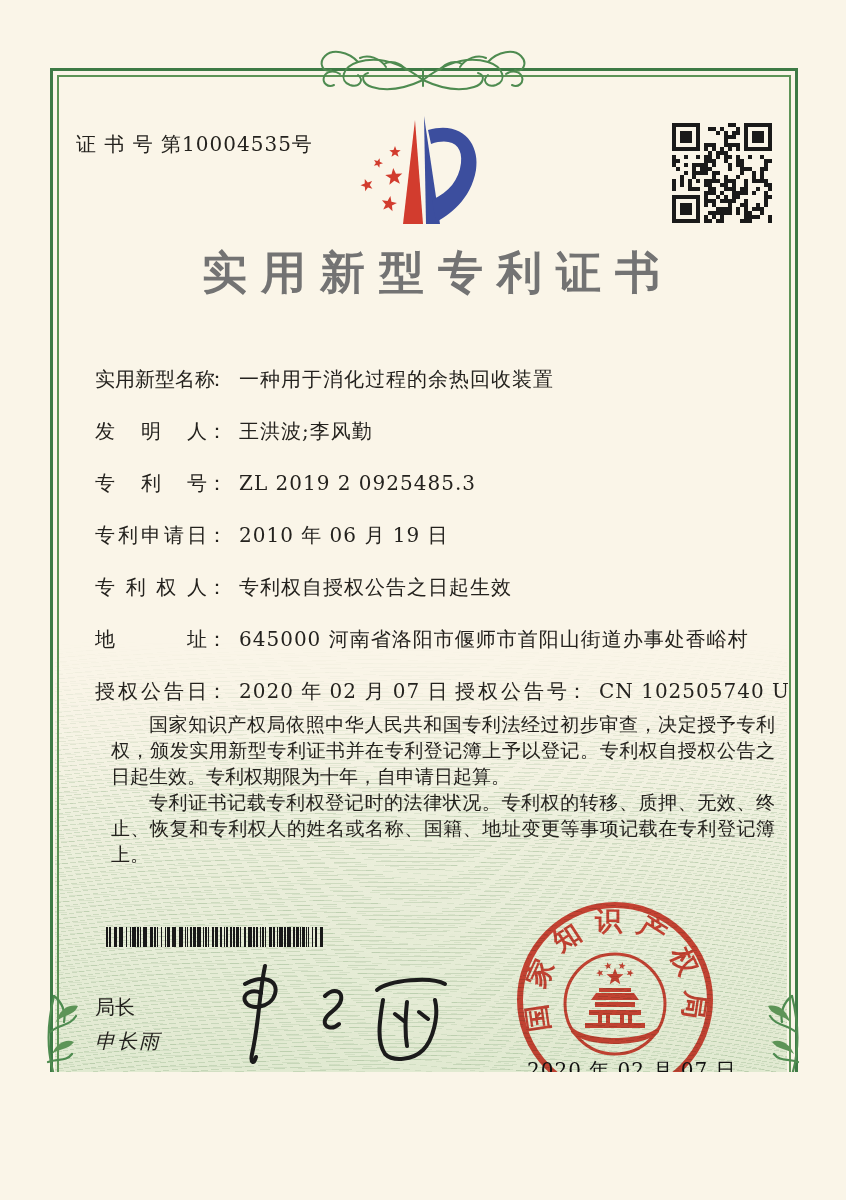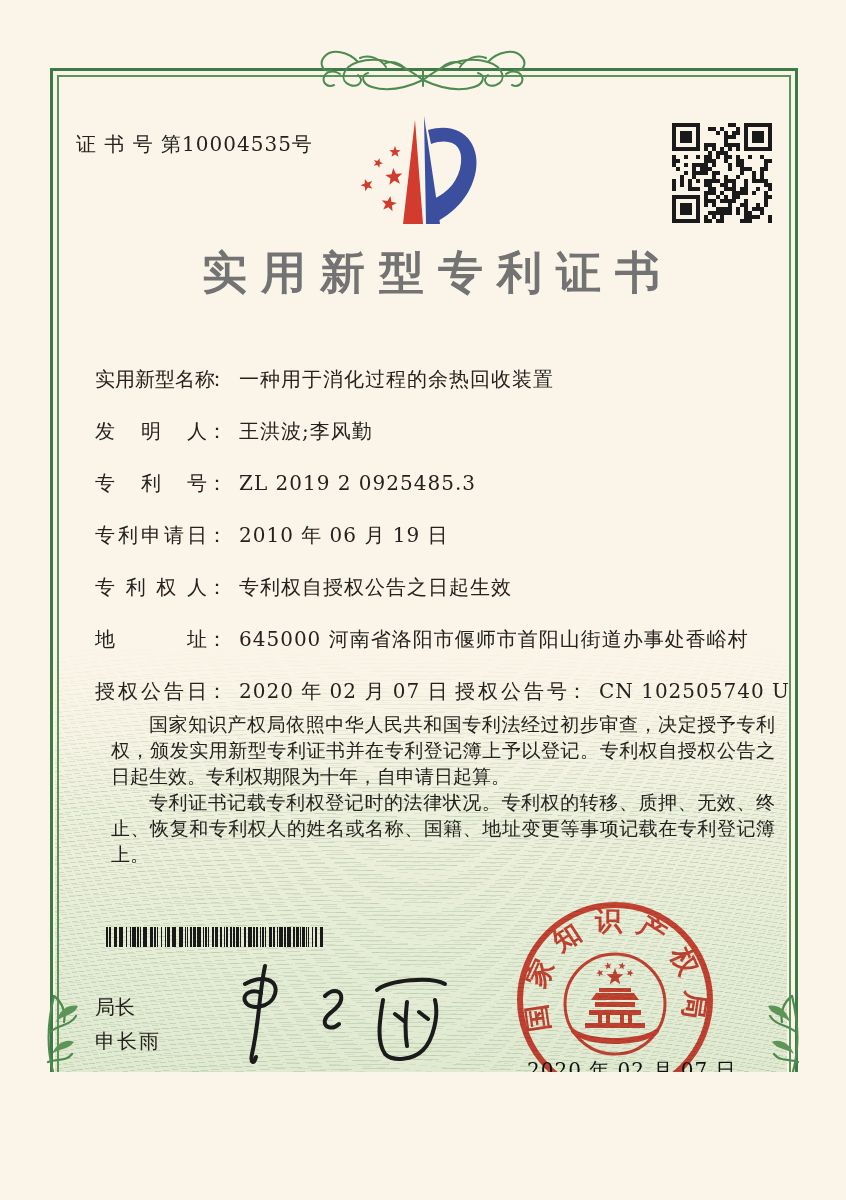--- a/index.html
+++ b/index.html
@@ -31,21 +31,21 @@
   .row{position:absolute;left:95px;font-size:20px;white-space:nowrap;z-index:3;}
   .flabel{display:inline-block;width:112px;text-align:justify;text-align-last:justify;vertical-align:bottom;}
   .fcolon{display:inline-block;}
   .fvalue{margin-left:12px;letter-spacing:1px;}
 
   .paras{position:absolute;left:95px;top:711px;width:664px;font-size:19px;line-height:26px;
          text-align:justify;z-index:3;margin-left:16px;}
   .paras p{margin:0;text-indent:2em;}
 
   .officer{left:95px;top:994px;font-size:20px;z-index:3;}
-  .officer-name{left:95px;top:1028px;font-size:20px;letter-spacing:2px;z-index:3;}
+  .officer-name{left:95px;top:1028px;font-size:20px;letter-spacing:2px;z-index:3;font-style:italic;}
 
   .barcode{left:106px;top:927px;width:224px;height:20px;display:flex;align-items:stretch;z-index:3;}
   .barcode div{background:#191919;}
 
   .seal{left:505px;top:890px;z-index:4;opacity:.93;mix-blend-mode:multiply;}
   .seal-date{left:527px;top:1057px;font-size:20px;letter-spacing:1px;z-index:5;color:#111;}
 
   .page-num{left:0;right:0;top:1108px;text-align:center;font-size:17px;z-index:3;}
   .back-note{left:0;right:0;top:1162px;text-align:center;font-size:19px;letter-spacing:2px;z-index:3;}
 

